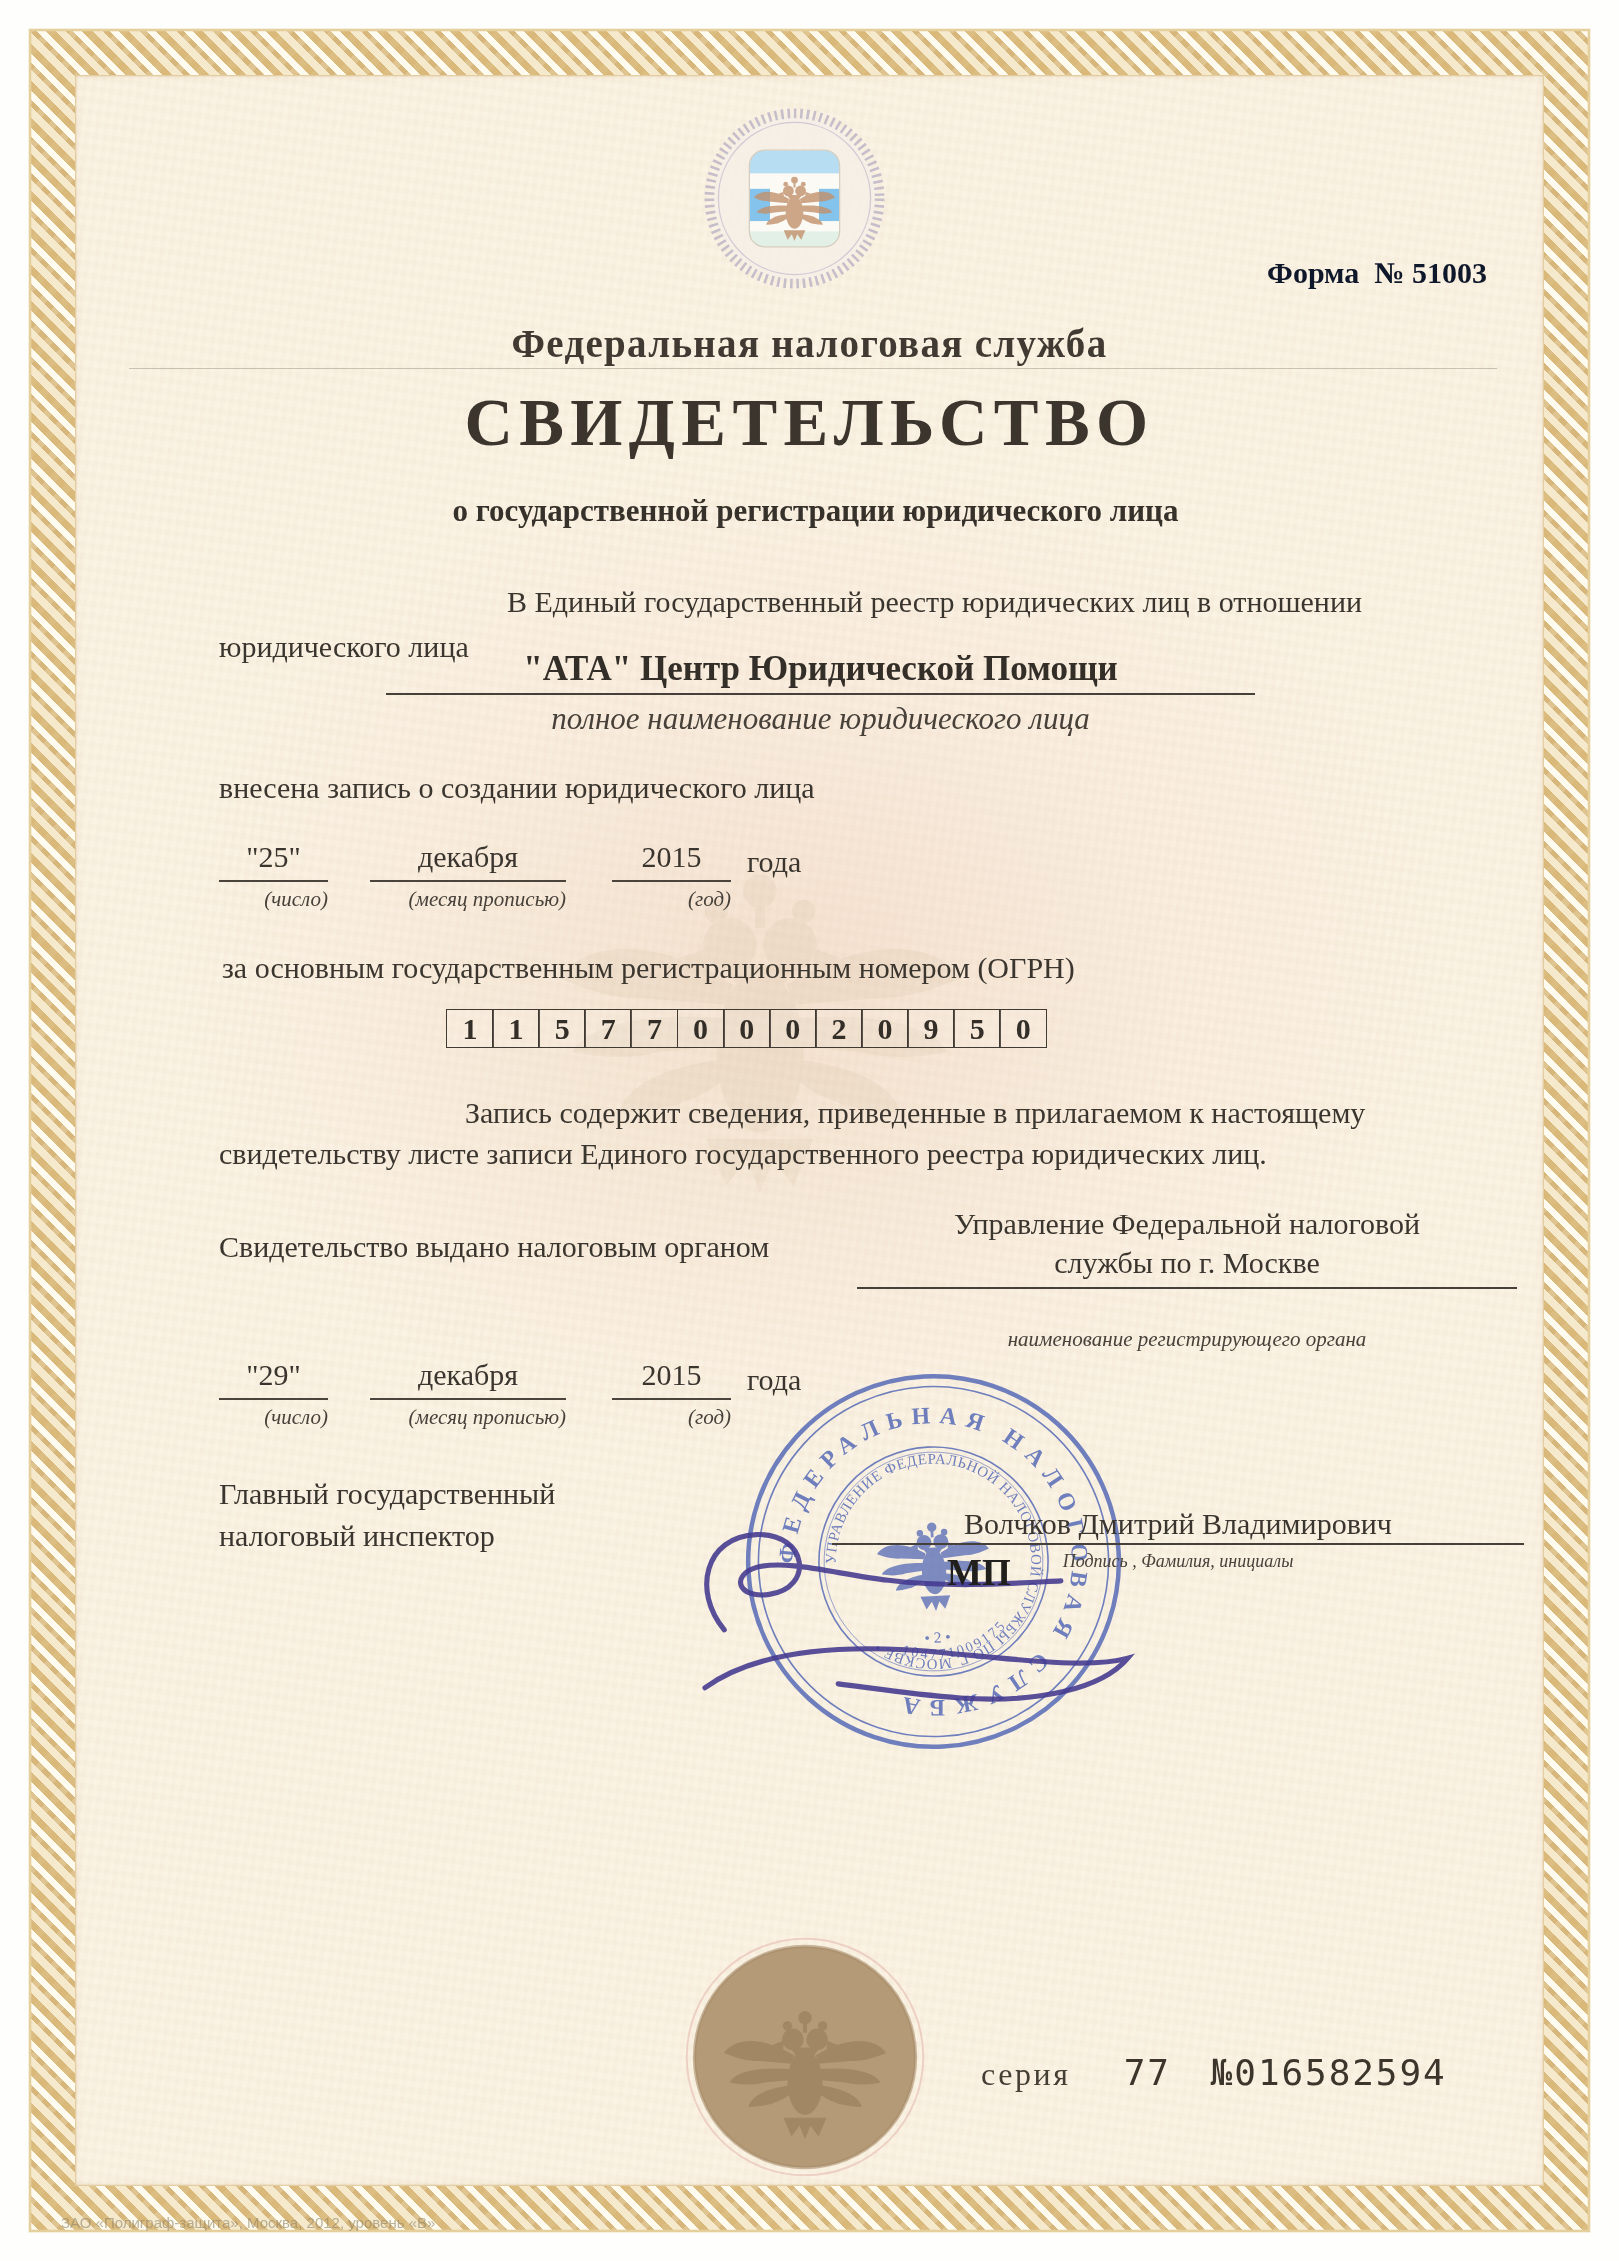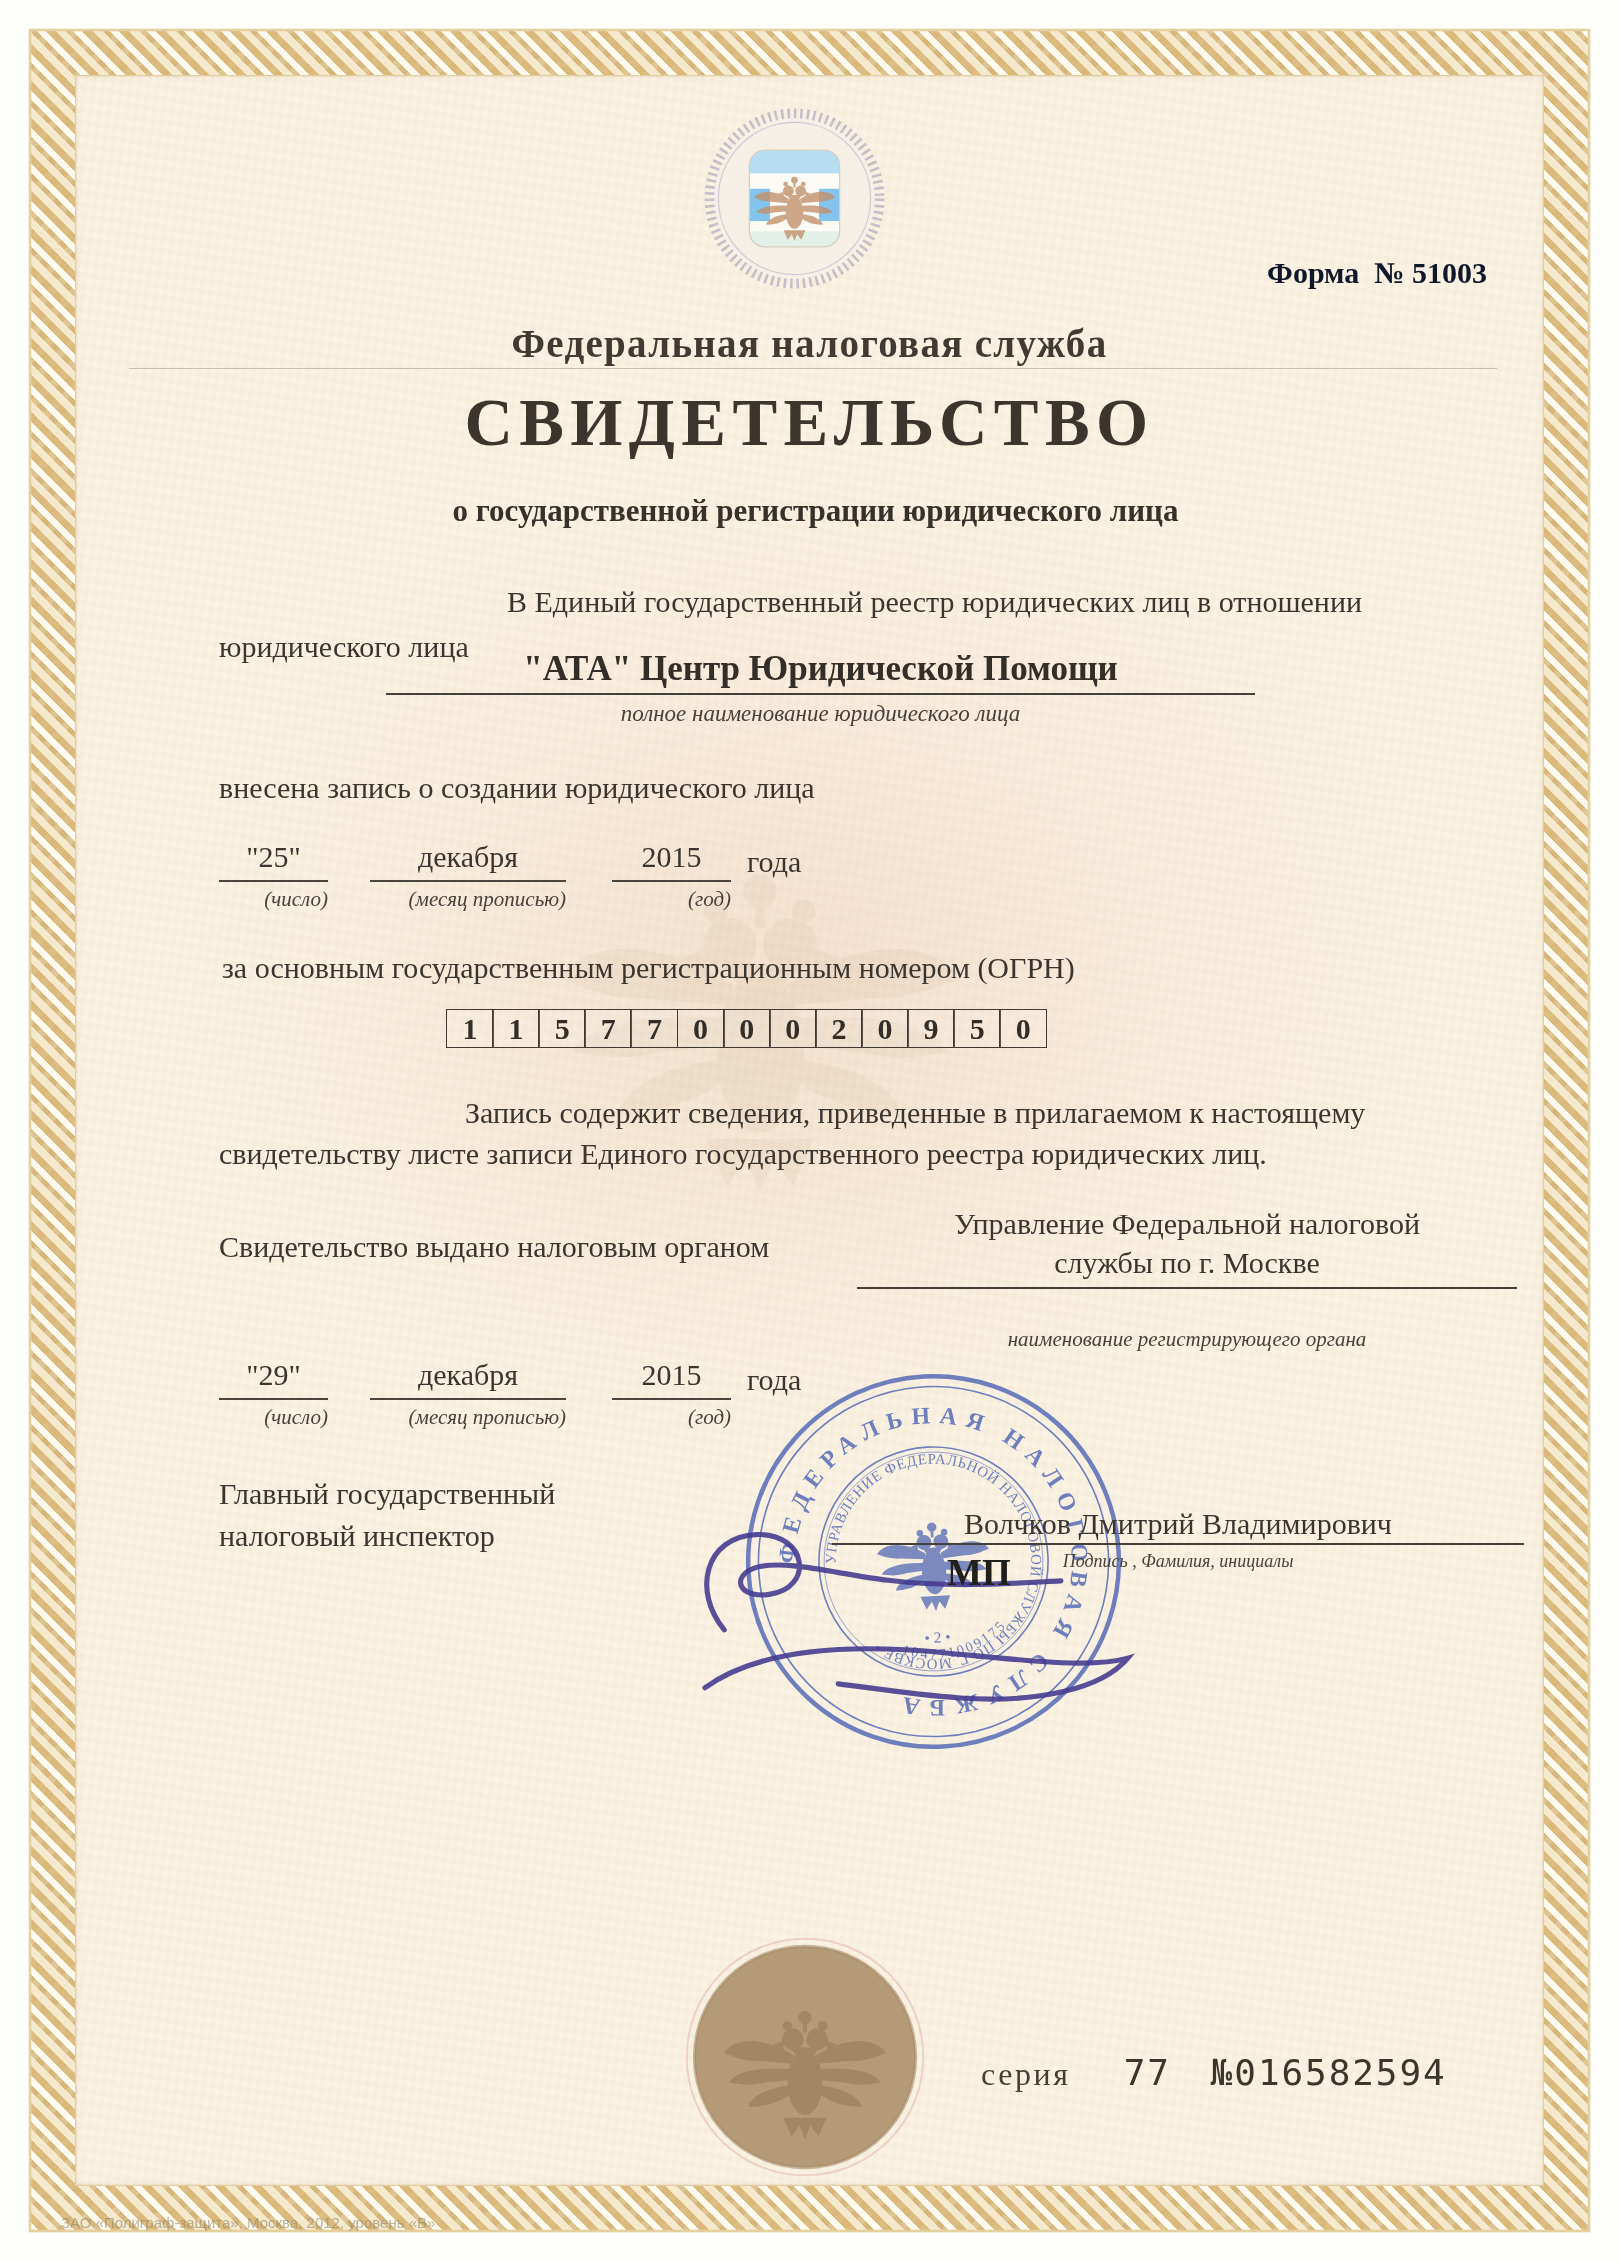--- a/index.html
+++ b/index.html
@@ -108,21 +108,21 @@
   <div class="hairline" style="left:129px;right:122px;top:368px"></div>
 
   <div class="t b center" style="left:0;width:1619px;top:384px;font-size:67px;letter-spacing:6.4px;color:#3b352d">СВИДЕТЕЛЬСТВО</div>
 
   <div class="t b center" style="left:6px;width:1619px;top:493px;font-size:31px;color:#36312a">о государственной регистрации юридического лица</div>
 
   <div class="t body-47" style="left:507px;top:582px">В Единый государственный реестр юридических лиц в отношении</div>
   <div class="t body-47" style="left:219px;top:627px">юридического лица</div>
 
   <div class="t b center" style="left:386px;width:869px;top:649px;height:44px;font-size:35px;color:#332e28;border-bottom:2.6px solid #46403a">"АТА" Центр Юридической Помощи</div>
-  <div class="t i center" style="left:386px;width:869px;top:701px;font-size:23px;color:#47413a">полное наименование юридического лица</div>
+  <div class="t i center" style="left:386px;width:869px;top:701px;font-size:31px;color:#47413a">полное наименование юридического лица</div>
 
   <div class="t body-47" style="left:219px;top:768px">внесена запись о создании юридического лица</div>
 
   <div class="datecol serif" style="left:219px;width:109px;top:840px">"25"</div>
   <div class="datecol serif" style="left:370px;width:196px;top:840px">декабря</div>
   <div class="datecol serif" style="left:612px;width:119px;top:840px">2015</div>
   <div class="t body-47" style="left:747px;top:842px">года</div>
   <div class="datelabel" style="left:219px;width:109px;top:887px">(число)</div>
   <div class="datelabel" style="left:370px;width:196px;top:887px">(месяц прописью)</div>
   <div class="datelabel" style="left:612px;width:119px;top:887px">(год)</div>

